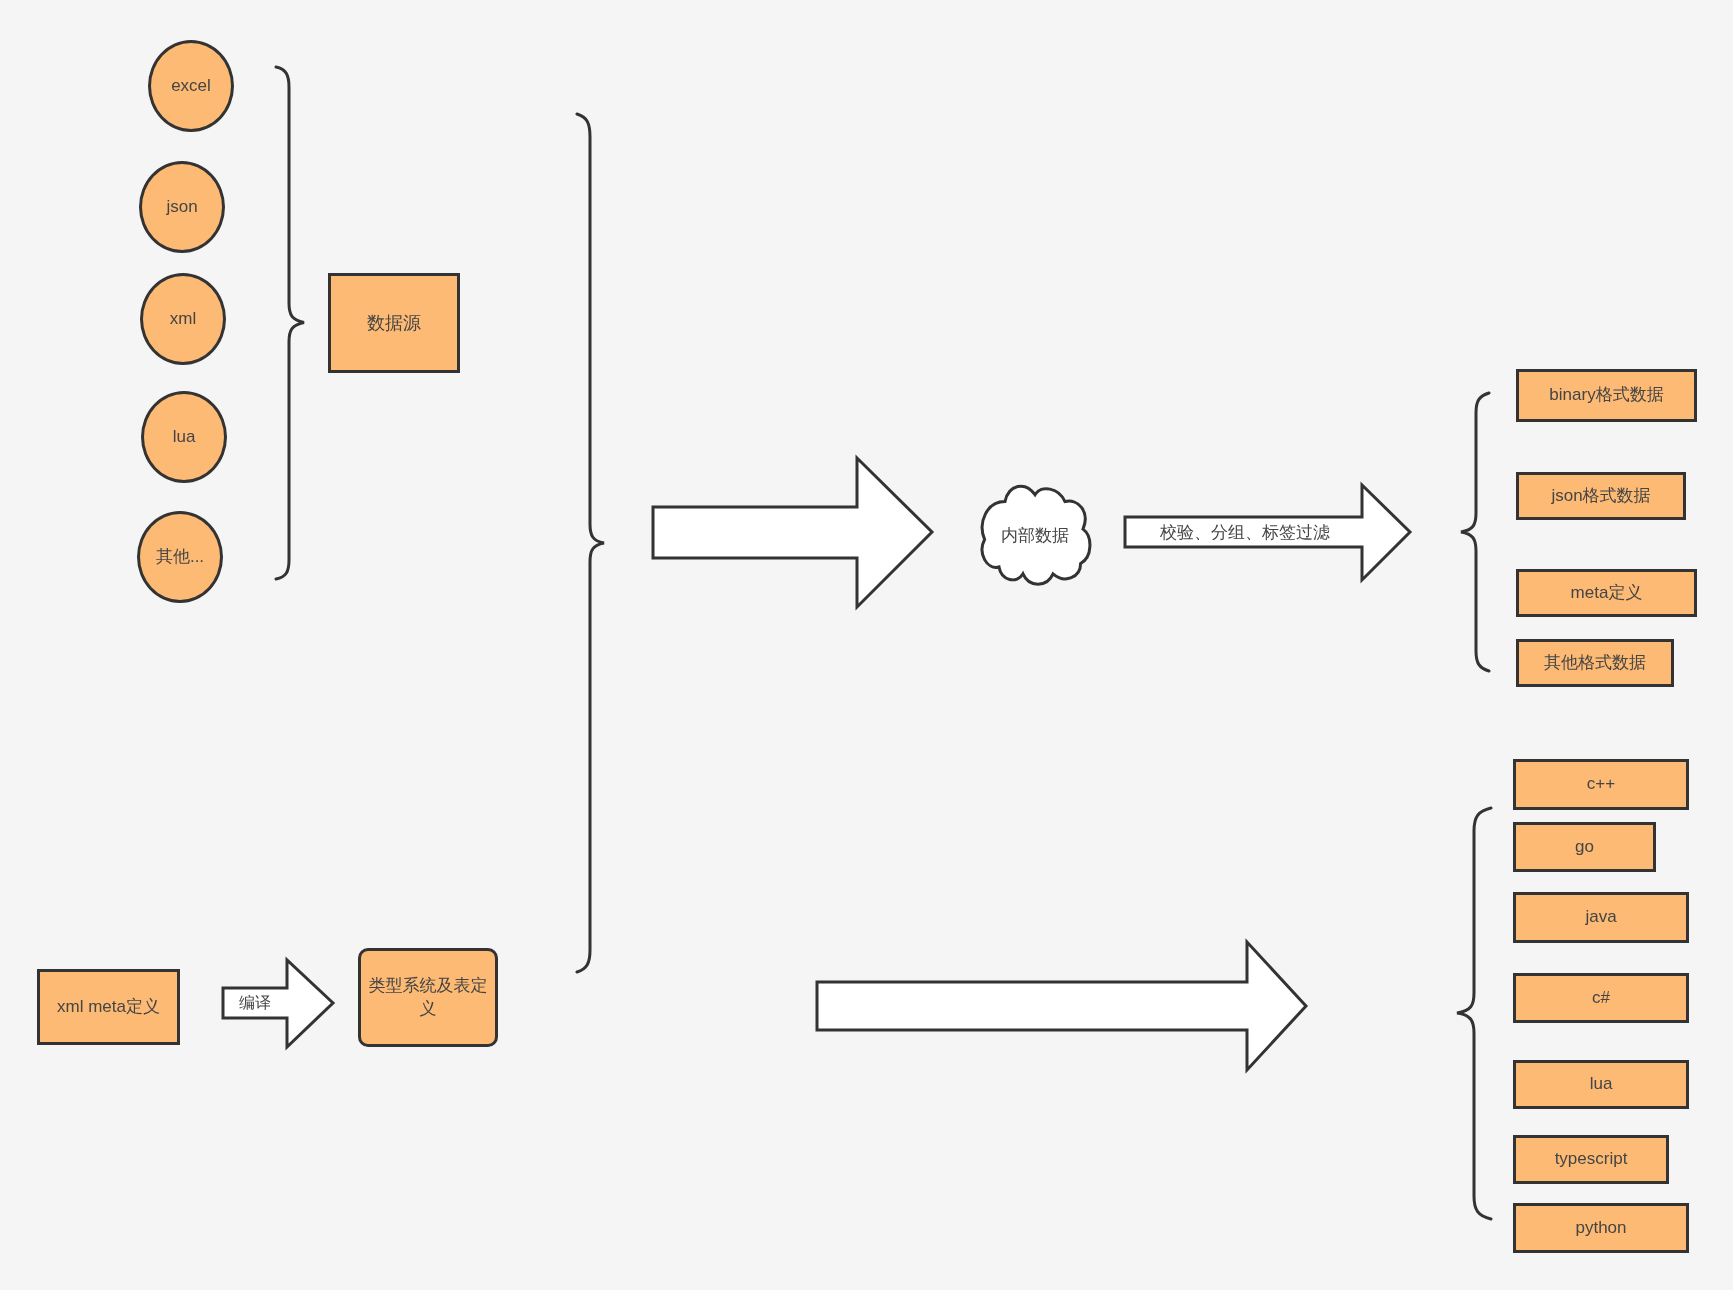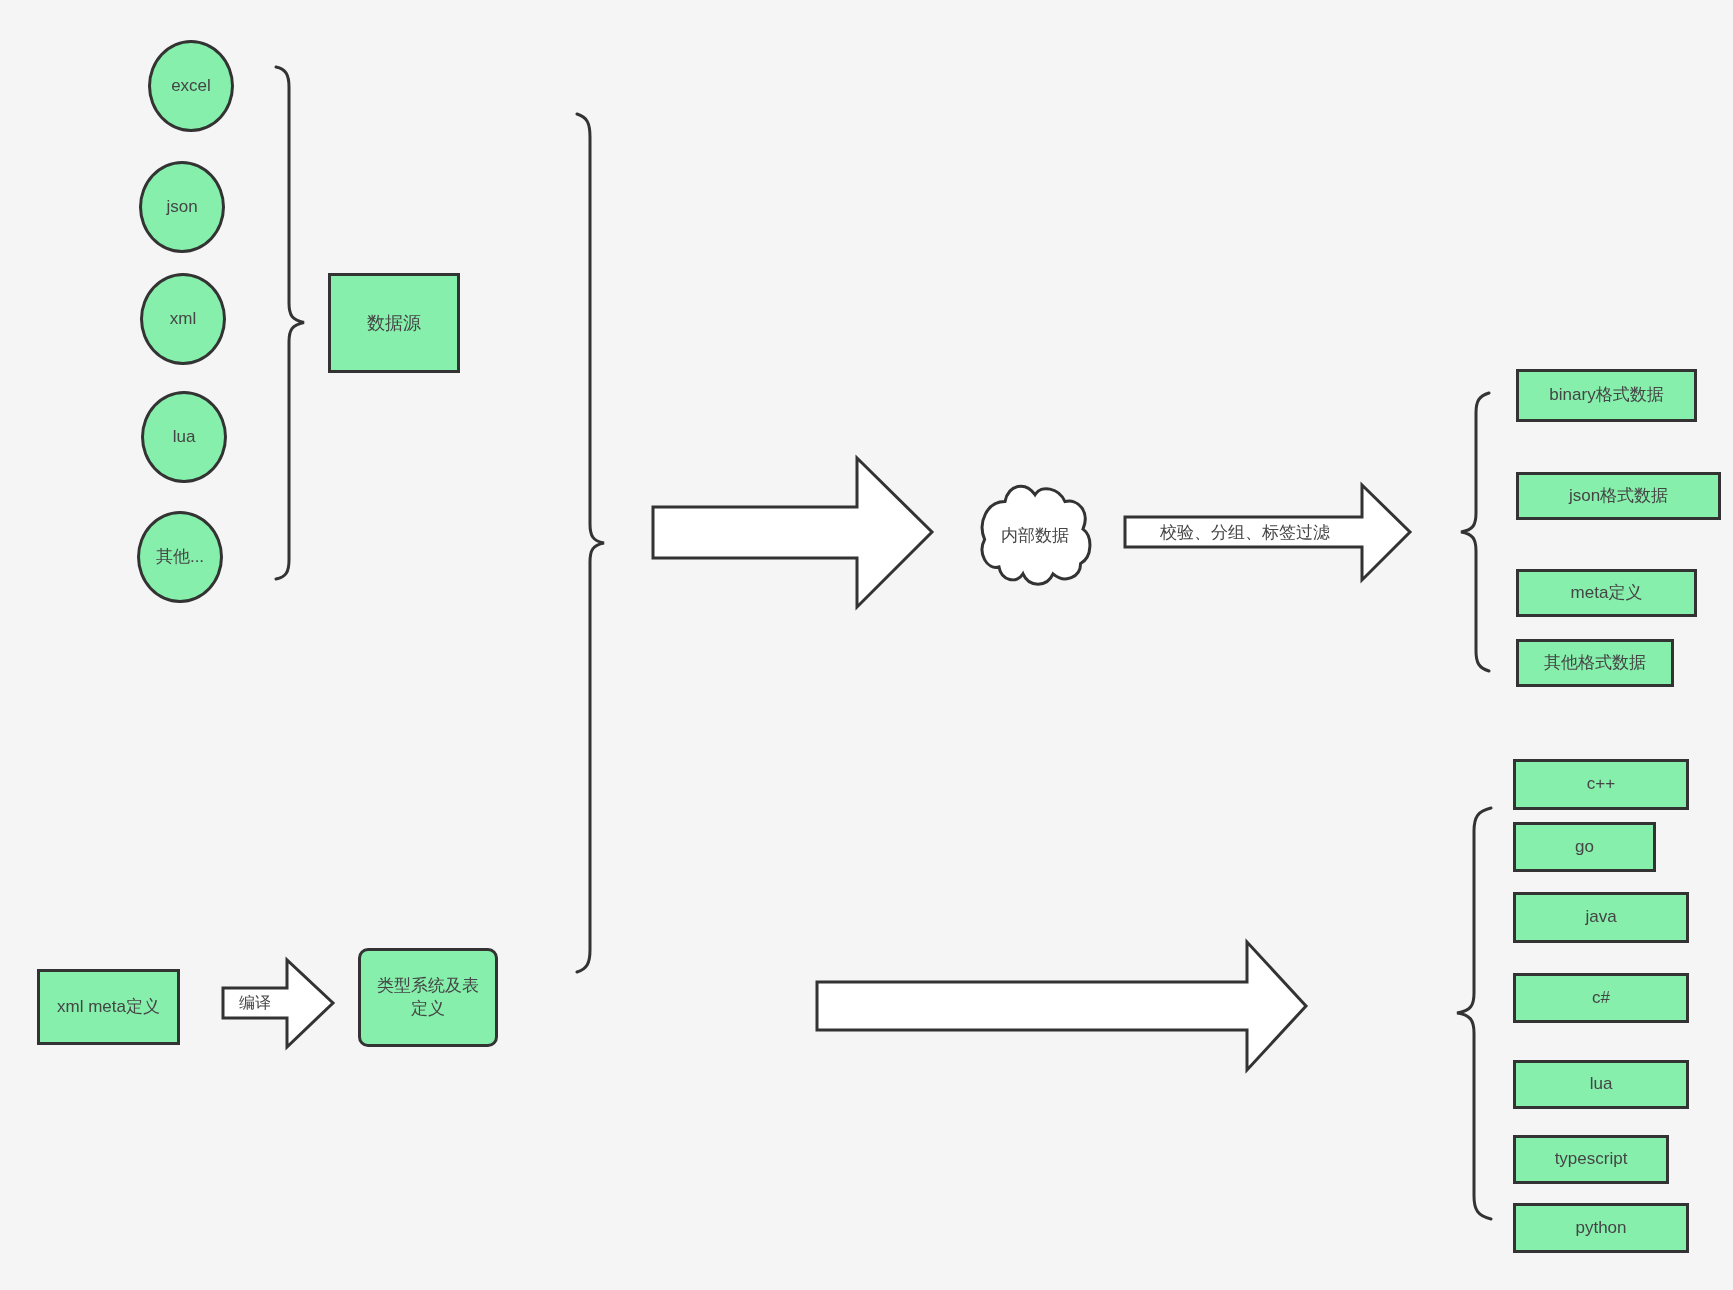--- a/index.html
+++ b/index.html
@@ -9,39 +9,39 @@
     width:1733px;height:1290px;
     background:#f5f5f5;
     font-family:"Liberation Sans","DejaVu Sans",sans-serif;
     color:#454545;
     overflow:hidden;
   }
   .shapes{position:absolute;left:0;top:0;z-index:1;}
   .node{
     position:absolute;
     box-sizing:border-box;
-    background:#86efac;
+    background:#fdba74;
     border:3px solid #333333;
     display:flex;align-items:center;justify-content:center;
     text-align:center;
     font-size:17px;
     line-height:1.35;
     z-index:2;
   }
   .ellipse{border-radius:50%;}
   .rounded{border-radius:10px;}
   .lbl{
     position:absolute;
     display:flex;align-items:center;justify-content:center;
     text-align:center;
     font-size:17px;
     z-index:3;
     pointer-events:none;
   }
-  .pad{padding:0 8px;}
+  .pad{padding:0 0;}
 </style>
 </head>
 <body>
 
 <div class="canvas">
 
   <svg class="shapes" width="1733" height="1290" viewBox="0 0 1733 1290">
     <g fill="none" stroke="#333333" stroke-width="3" stroke-linecap="round">
 
       <path d="M 276,67 C 286,69 289,75 289,87 L 289,303 C 289,315 292,320 304,322.5 C 292,325 289,330 289,342 L 289,560 C 289,572 286,577 276,579"></path>
@@ -73,21 +73,21 @@
   <div class="node ellipse" style="left:137px;top:511px;width:86px;height:92px">其他...</div>
 
   <div class="node" style="left:328px;top:273px;width:132px;height:100px;font-size:18px">数据源</div>
 
   <div class="lbl" style="left:1128px;top:517px;width:234px;height:30px">校验、分组、标签过滤</div>
   <div class="lbl" style="left:213px;top:988px;width:84px;height:30px;font-size:16px">编译</div>
 
   <div class="lbl" style="left:970px;top:521px;width:130px;height:28px">内部数据</div>
 
   <div class="node" style="left:1516px;top:369px;width:181px;height:53px">binary格式数据</div>
-  <div class="node" style="left:1516px;top:472px;width:205px;height:48px">json格式数据</div>
+  <div class="node" style="left:1516px;top:472px;width:170px;height:48px">json格式数据</div>
   <div class="node" style="left:1516px;top:569px;width:181px;height:48px">meta定义</div>
   <div class="node" style="left:1516px;top:639px;width:158px;height:48px">其他格式数据</div>
 
   <div class="node pad" style="left:37px;top:969px;width:143px;height:76px">xml meta定义</div>
   <div class="node rounded pad" style="left:358px;top:948px;width:140px;height:99px">类型系统及表定义</div>
 
   <div class="node" style="left:1513px;top:759px;width:176px;height:51px">c++</div>
   <div class="node" style="left:1513px;top:822px;width:143px;height:50px">go</div>
   <div class="node" style="left:1513px;top:892px;width:176px;height:51px">java</div>
   <div class="node" style="left:1513px;top:973px;width:176px;height:50px">c#</div>

